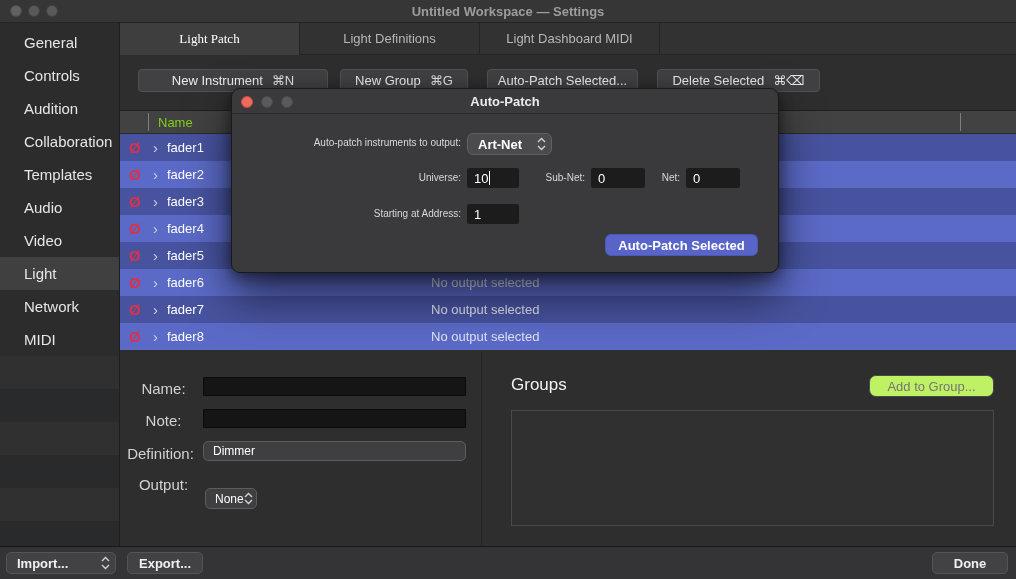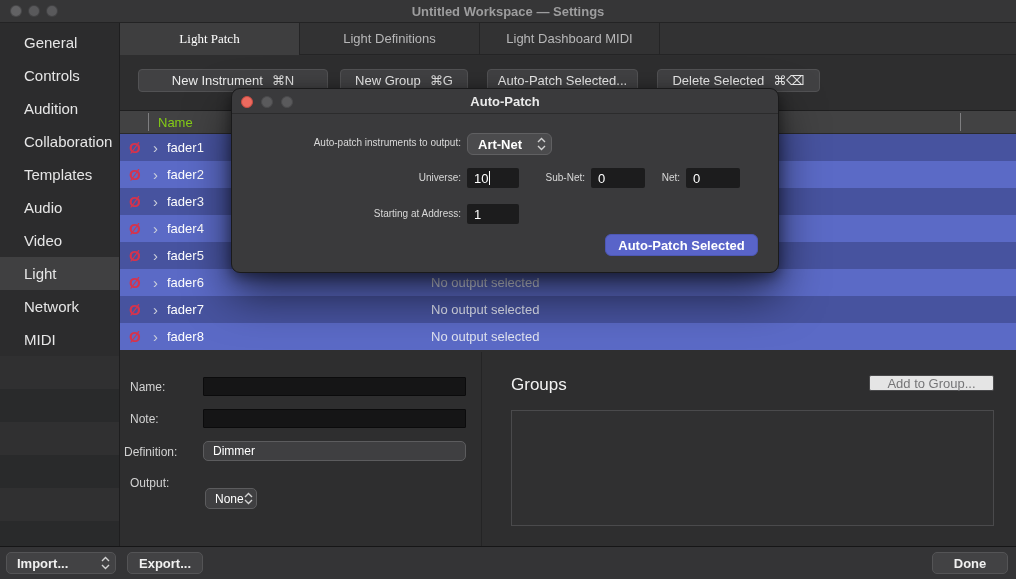--- a/index.html
+++ b/index.html
@@ -42,32 +42,32 @@
   .row{position:relative;height:27px;line-height:27px;font-size:13px;}
   .row:nth-child(odd){background:#5b6ac6;}
   .row:nth-child(even){background:#47539f;}
   .row .nooutput-icon{position:absolute;left:9px;top:0;color:#d6334c;font-size:15px;font-weight:600;}
   .row .disc{position:absolute;left:33px;top:0;color:#ccd0dc;font-size:15px;}
   .row .rname{position:absolute;left:47px;top:0;color:#ffffff;}
   .row .rout{position:absolute;left:311px;top:0;color:#dfe2f0;}
 
   
   .vdiv{position:absolute;left:481px;top:352px;width:1px;height:194px;background:#242425;}
-  .flabel{position:absolute;text-align:left;font-size:12px;color:#d2d2d2;}
+  .flabel{position:absolute;text-align:center;font-size:15px;color:#d2d2d2;}
   .dark-input{position:absolute;background:#151516;border:1px solid #0b0b0c;border-radius:1px;color:#fff;
     font-size:12px;padding:0 6px;outline:none;}
   .combo{position:absolute;background:#3f3f41;border:1px solid #5c5c5e;border-radius:5px;color:#fff;
     font-size:12px;display:flex;align-items:center;padding-left:9px;}
   .popup{position:absolute;background:#3f3f41;border:1px solid #5c5c5e;border-radius:5px;color:#fff;
     font-size:12px;display:flex;align-items:center;justify-content:space-between;padding:0 4px 0 9px;}
   .stepper{display:flex;flex-direction:column;align-items:center;justify-content:center;}
 
   .groups-title{position:absolute;left:511px;top:375px;font-size:17px;font-weight:500;color:#f2f2f2;}
-  .add-group{position:absolute;left:869px;top:375px;width:125px;height:16px;background:#e5e5e5;border:1px solid #49494b;
-    border-radius:2px;color:#757577;font-size:13px;display:flex;align-items:center;justify-content:center;}
+  .add-group{position:absolute;left:869px;top:375px;width:125px;height:22px;background:#bef264;border:1px solid #49494b;
+    border-radius:7px;color:#757577;font-size:13px;display:flex;align-items:center;justify-content:center;}
   .groups-box{position:absolute;left:511px;top:410px;width:483px;height:116px;background:#303031;border:1px solid #4a4a4c;}
 
   
   .bottombar{position:absolute;left:0;top:546px;width:1016px;height:33px;background:#343436;border-top:1px solid #161617;}
   .push{position:absolute;top:5px;height:22px;background:#424244;border:1px solid #545456;border-radius:5px;
     color:#f0f0f0;font-size:13px;font-weight:bold;display:flex;align-items:center;justify-content:center;}
   .push.popupstyle{justify-content:space-between;padding:0 5px 0 10px;font-weight:bold;}
 
   
   .modal{position:absolute;left:231px;top:88px;width:548px;height:185px;background:#3a3a3c;border:1px solid #1a1a1b;

